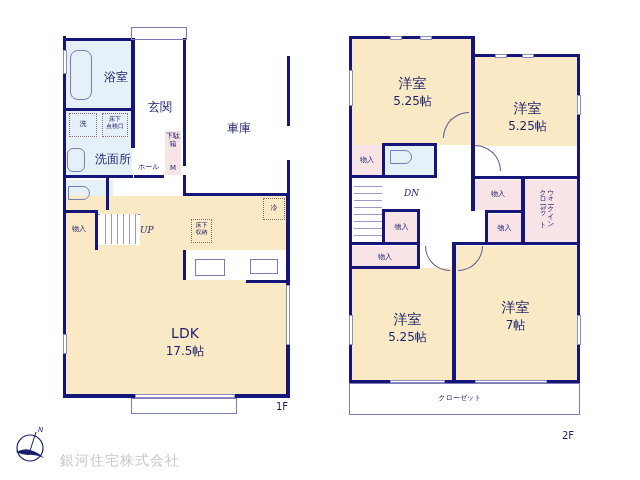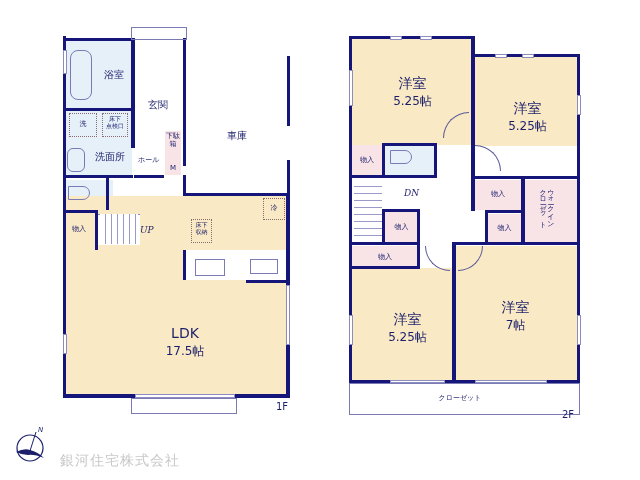--- a/index.html
+++ b/index.html
@@ -5,21 +5,21 @@
   html,body{margin:0;padding:0;background:#fff;}
   body{width:640px;height:480px;position:relative;overflow:hidden;font-family:"DejaVu Sans","Liberation Sans",sans-serif;color:#1b1f6b;}
   .abs{position:absolute;box-sizing:border-box;}
   .wall{position:absolute;background:#15157a;}
   .room{position:absolute;}
   .beige{background:#f9e9c4;}
   .blue{background:#e6f0f9;}
   .pink{background:#f8e3e6;}
   .lbl{position:absolute;text-align:center;white-space:nowrap;line-height:1.2;}
   .big{font-size:14px;color:#1b1f6b;}
-  .sml{font-size:10px;color:#1b1f6b;font-family:Liberation Mono, monospace;}
+  .sml{font-size:12px;color:#1b1f6b;}
   .tiny{font-size:7px;color:#1b1f6b;}
   .win{position:absolute;background:#fff;border:1px solid #8c8cc0;box-sizing:border-box;}
   .thin{position:absolute;border:1px solid #7a7ab5;box-sizing:border-box;}
   .dotted{position:absolute;border:1px dotted #8a6a6a;box-sizing:border-box;}
   .door{position:absolute;border:1px solid #5a5a9a;box-sizing:border-box;}
 </style>
 </head>
 <body>
 
 <div>
@@ -74,23 +74,23 @@
   <div class="lbl tiny" style="left:263px;top:204px;width:22px;">冷</div>
 
   <div class="thin" style="left:70px;top:50px;width:22px;height:50px;border-radius:8px;"></div>
   <div class="thin" style="left:67px;top:148px;width:18px;height:24px;border-radius:6px;"></div>
   <div class="thin" style="left:68px;top:186px;width:22px;height:14px;border-radius:0 8px 8px 0;"></div>
   <div class="thin" style="left:195px;top:259px;width:30px;height:17px;"></div>
   <div class="thin" style="left:250px;top:259px;width:28px;height:15px;"></div>
 
   <div class="lbl sml" style="left:104px;top:70px;">浴室</div>
   <div class="lbl sml" style="left:148px;top:100px;">玄関</div>
-  <div class="lbl sml" style="left:227px;top:131px;">車庫</div>
+  <div class="lbl sml" style="left:227px;top:121px;">車庫</div>
   <div class="lbl sml" style="left:95px;top:152px;">洗面所</div>
-  <div class="lbl tiny" style="left:138px;top:156px;">ホール</div>
+  <div class="lbl tiny" style="left:138px;top:163px;">ホール</div>
   <div class="lbl" style="left:166px;top:133px;width:14px;font-size:7px;white-space:normal;word-break:break-all;line-height:1.1;">下駄箱</div>
   <div class="lbl tiny" style="left:166px;top:164px;width:14px;">M</div>
   <div class="lbl tiny" style="left:64px;top:225px;width:30px;">物入</div>
   <div class="lbl big" style="left:155px;top:325px;width:60px;">LDK</div>
   <div class="lbl" style="left:150px;top:344px;width:70px;font-size:12px;">17.5帖</div>
   <div class="lbl" style="left:276px;top:401px;font-size:10px;">1F</div>
 </div>
 
 <div>
 
@@ -158,21 +158,21 @@
   <div class="lbl big" style="left:488px;top:299px;width:55px;">洋室</div>
   <div class="lbl" style="left:488px;top:318px;width:55px;font-size:12px;">7帖</div>
   <div class="lbl tiny" style="left:352px;top:156px;width:30px;">物入</div>
   <div class="lbl tiny" style="left:475px;top:190px;width:46px;">物入</div>
   <div class="lbl tiny" style="left:488px;top:224px;width:33px;">物入</div>
   <div class="lbl tiny" style="left:385px;top:223px;width:33px;">物入</div>
   <div class="lbl tiny" style="left:352px;top:253px;width:66px;">物入</div>
   <div class="lbl" style="left:538px;top:184px;font-size:7px;writing-mode:vertical-rl;white-space:pre;line-height:1.1;">ウォークイン
 クローゼット</div>
   <div class="lbl" style="left:420px;top:394px;width:80px;font-size:7px;">クローゼット</div>
-  <div class="lbl" style="left:562px;top:409px;font-size:10px;">2F</div>
+  <div class="lbl" style="left:562px;top:430px;font-size:10px;">2F</div>
 </div>
 
 <div style="position:absolute;left:12px;top:428px;width:36px;height:36px;">
   <svg width="36" height="36" viewBox="0 0 36 36">
     <circle cx="18" cy="20" r="13" fill="none" stroke="#1b1f6b" stroke-width="1.2"></circle>
     <line x1="24" y1="4" x2="17" y2="26" stroke="#1b1f6b" stroke-width="1"></line>
     <path d="M4 24 Q12 20 18 22 Q26 24 32 30 Q22 26 16 27 Q10 27 4 24Z" fill="#1b1f6b"></path>
   </svg>
   <span style="position:absolute;left:26px;top:-2px;font-size:7px;font-style:italic;">N</span>
 </div>

